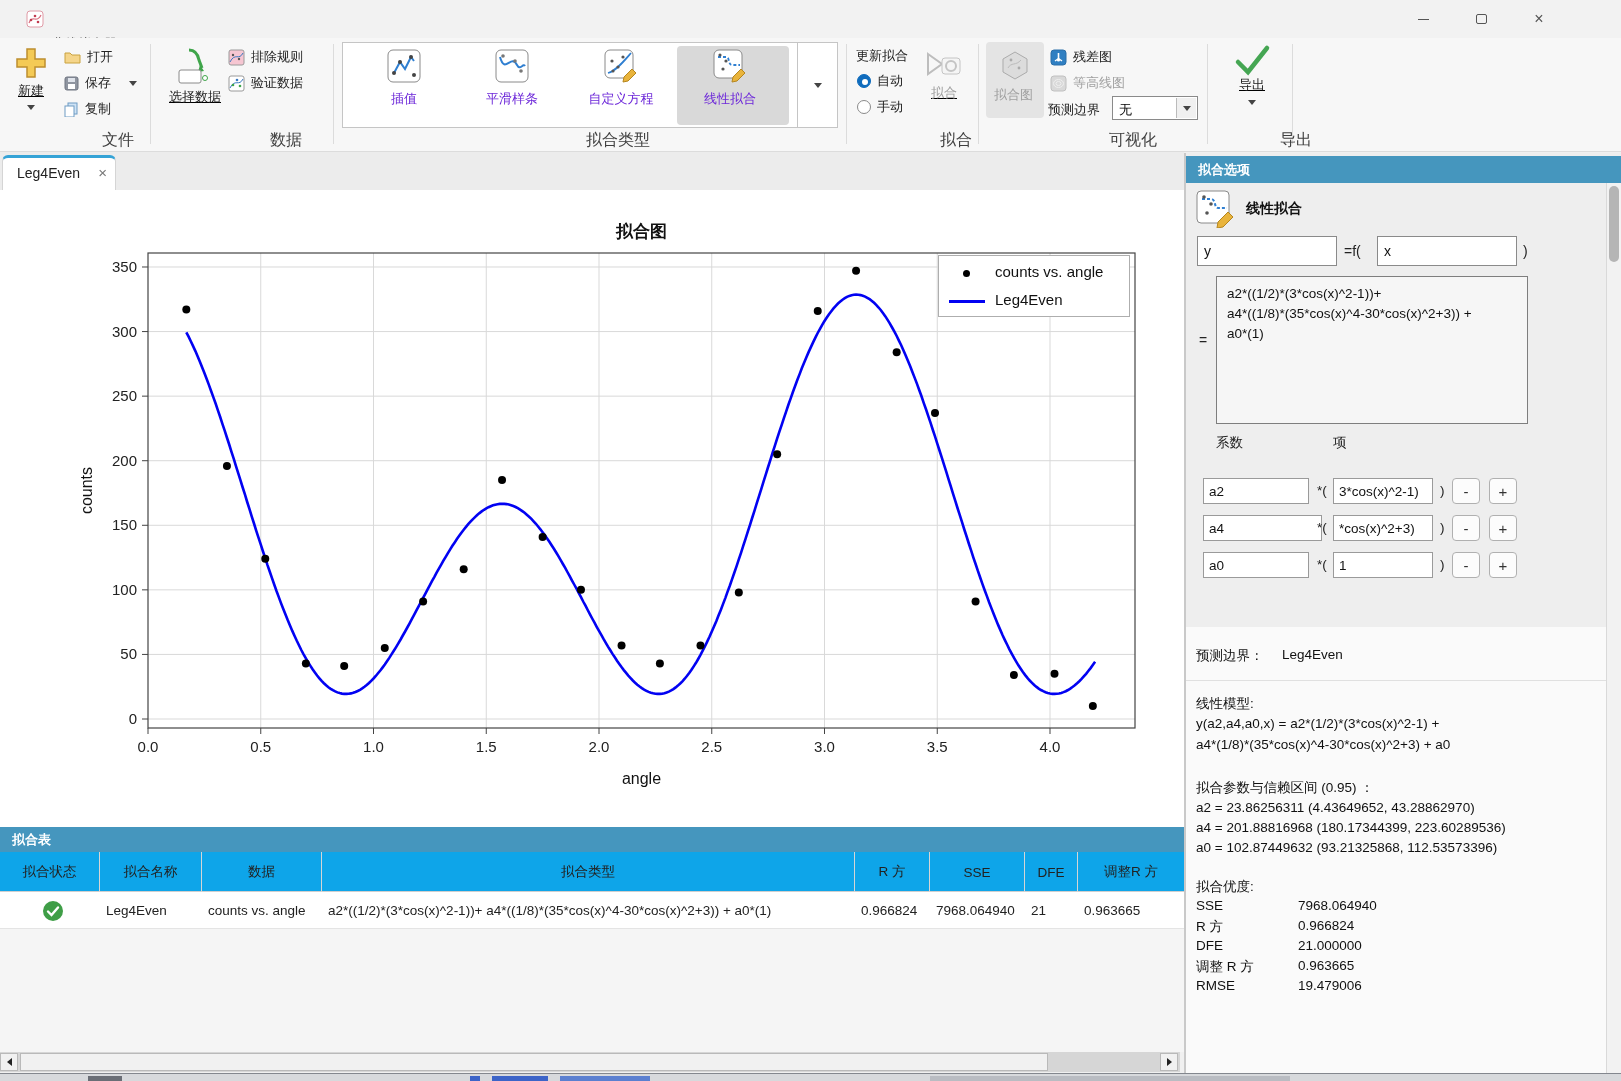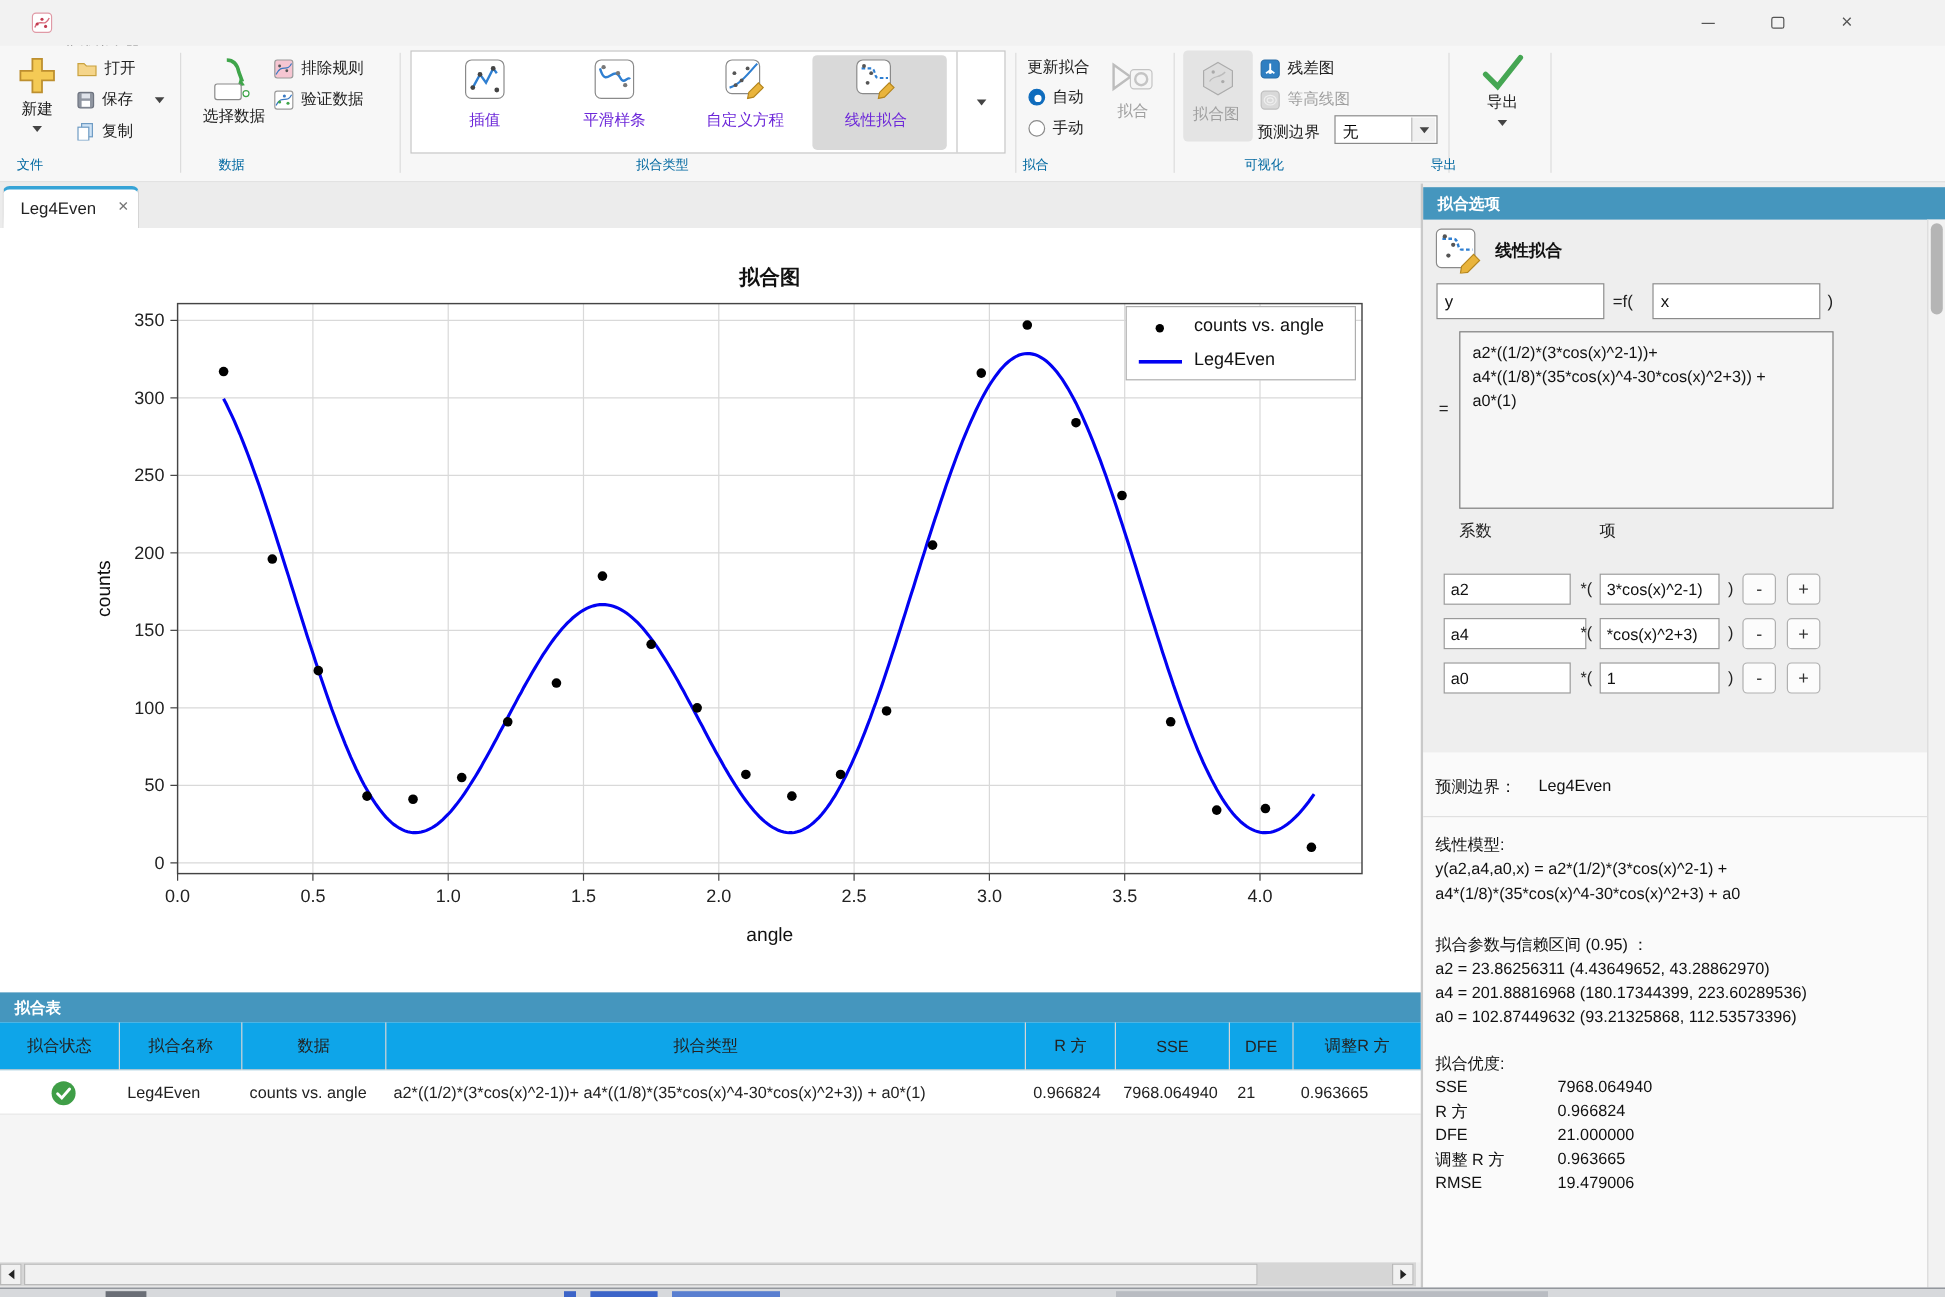--- a/index.html
+++ b/index.html
@@ -11,24 +11,24 @@
   .titlebar { position:absolute; left:0; top:0; width:1621px; height:38px; background:#f2f2f2; }
   .title-text { position:absolute; left:52px; top:11px; font-size:13px; color:#444;margin-top:24px; }
   .winbtn { position:absolute; top:6px; width:46px; height:26px; display:flex; align-items:center; justify-content:center; color:#555; }
   .minglyph { width:11px; height:1px; background:#555; }
   .maxglyph { width:11px; height:10px; border:1px solid #555; border-radius:2px; }
   .closeglyph { font-size:16px; color:#555; line-height:1; }
 
   
   .ribbon { position:absolute; left:0; top:38px; width:1621px; height:114px; background:#f7f7f7; border-bottom:1px solid #dcdcdc; }
   .rsep { position:absolute; top:6px; height:100px; width:1px; background:#dcdcdc; }
-  .rgl { position:absolute; top:92px; font-size:11px; color:#0369a1; text-align:left; width:120px; }
+  .rgl { position:absolute; top:92px; font-size:16px; color:#404040; text-align:right; width:120px; }
   .rlabel { font-size:13px; color:#222; }
   .smallrow { position:absolute; display:flex; align-items:center; gap:6px; height:20px; }
-  .bigbtn { position:absolute; display:flex; flex-direction:column; align-items:center; }
+  .bigbtn { position:absolute; display:flex; flex-direction:column; align-items:center;text-decoration:underline; }
   .caret { width:0; height:0; border-left:4px solid transparent; border-right:4px solid transparent; border-top:5px solid #444; }
   .gallery { position:absolute; left:342px; top:4px; width:496px; height:86px; background:#fff; border:1px solid #c5c5c5; }
   .gitem { position:absolute; top:6px; width:100px; text-align:center; }
   .gitem .glabel { font-size:13px; color:#6d28d9; margin-top:3px; }
   .gsel { position:absolute; left:334px; top:3px; width:112px; height:79px; background:#d9d9d9; border-radius:4px; }
   .gcaret { position:absolute; left:454px; top:0; width:41px; height:84px; border-left:1px solid #c5c5c5; display:flex; align-items:center; justify-content:center; }
   .radio { width:14px; height:14px; border-radius:50%; background:#fff; border:1px solid #8a8a8a; display:inline-block; }
   .radio.sel { background:#0f6cbd; border-color:#0f6cbd; position:relative; }
   .radio.sel::after { content:""; position:absolute; left:4px; top:4px; width:6px; height:6px; border-radius:50%; background:#fff; }
   .graytext { color:#a0a0a0; }

